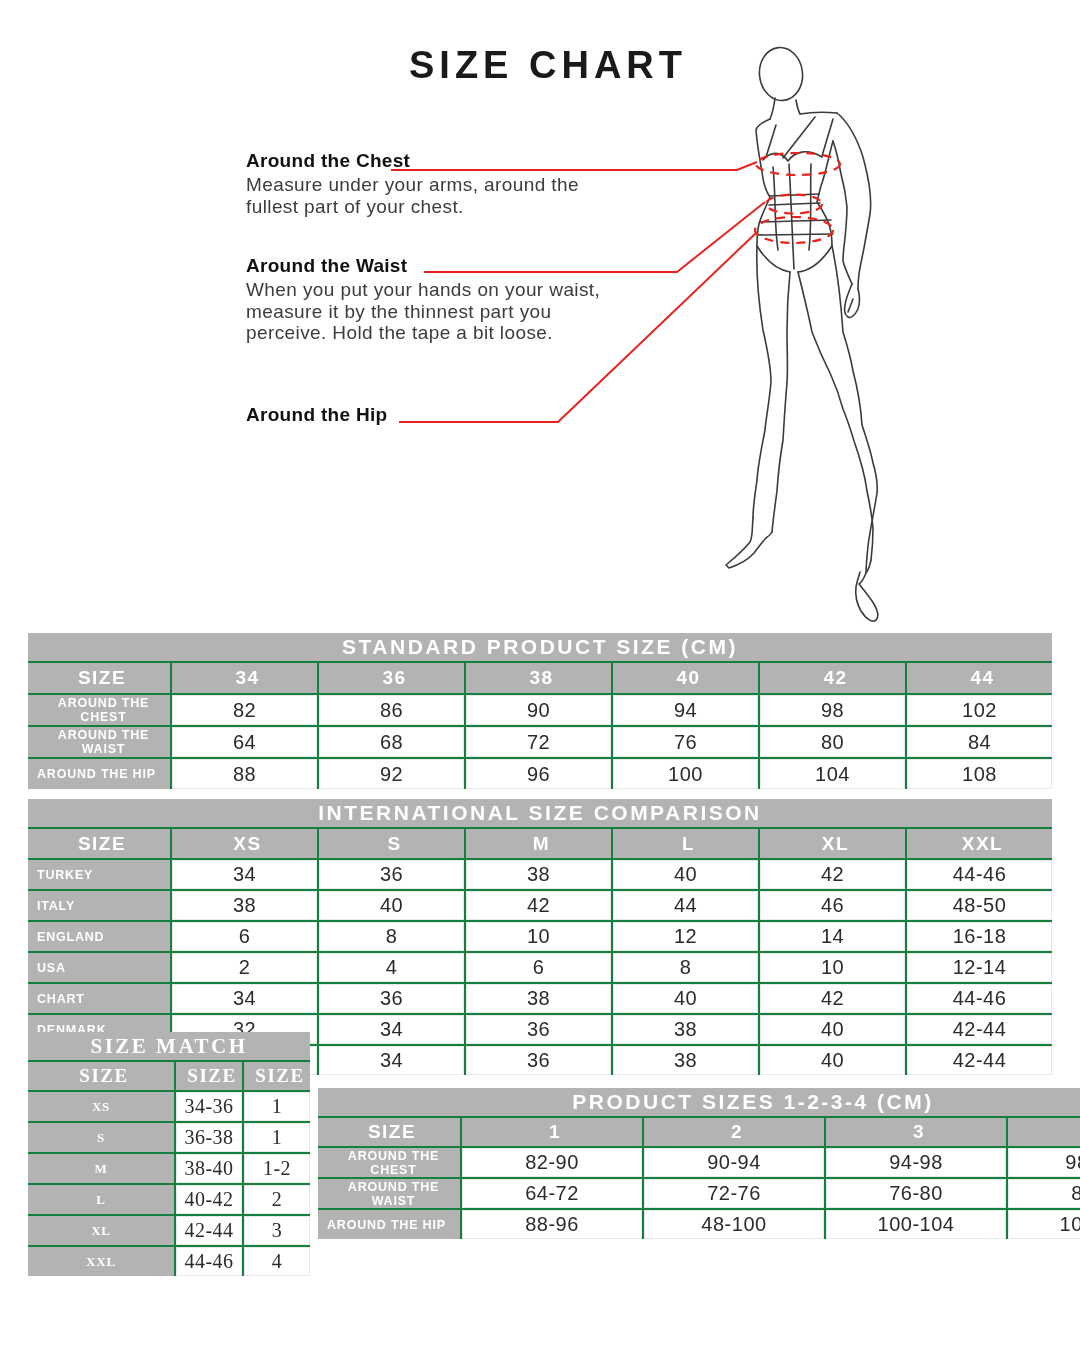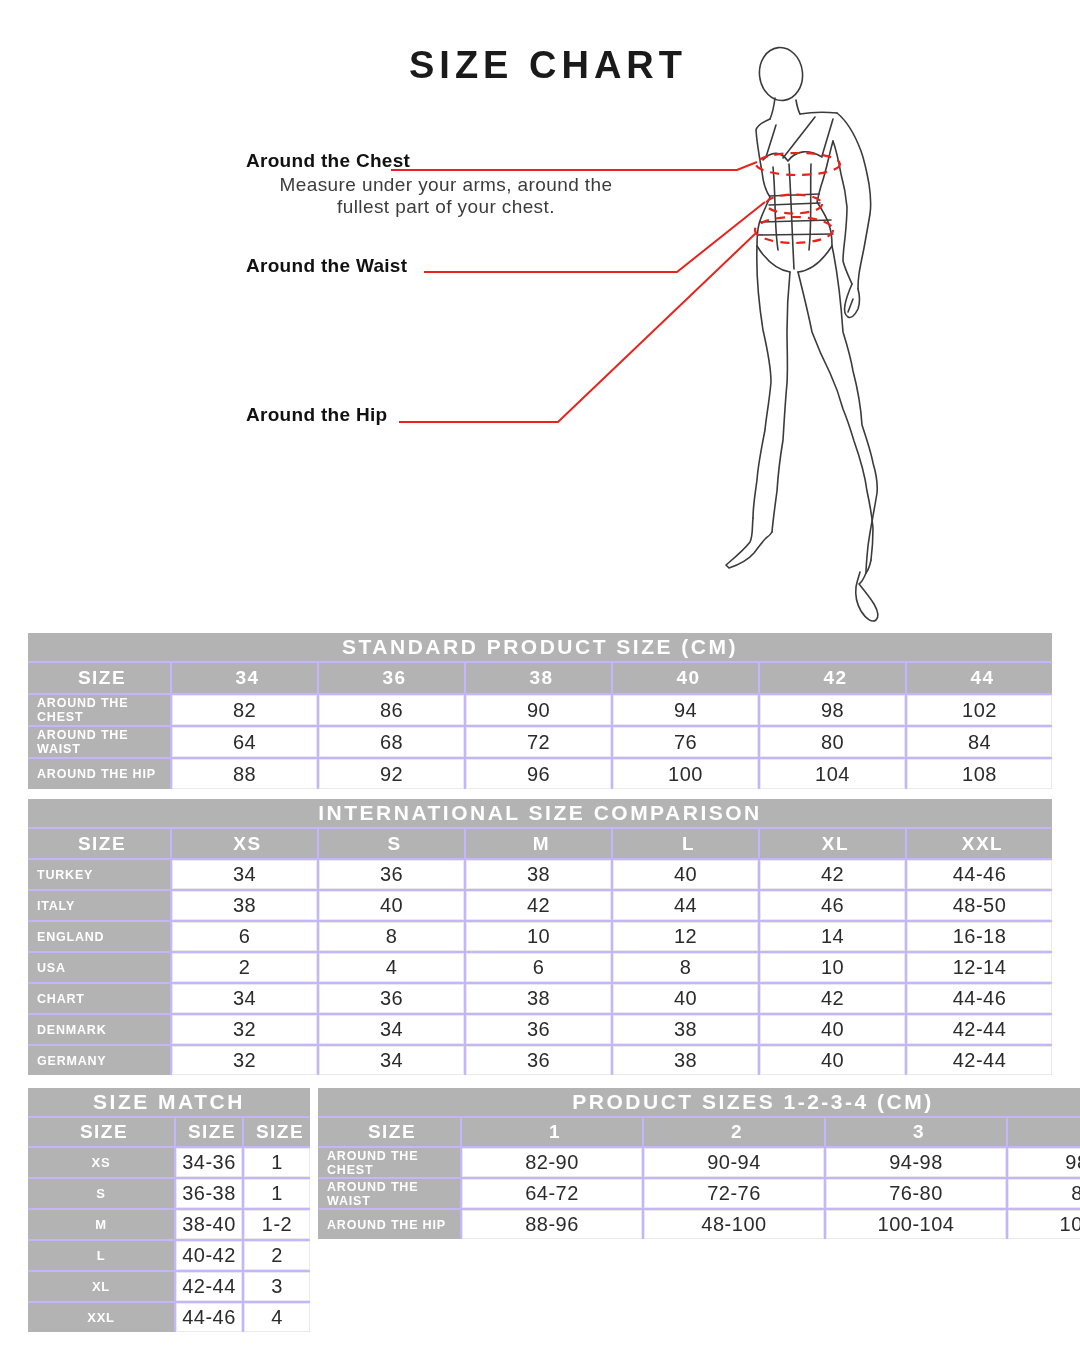--- a/index.html
+++ b/index.html
@@ -7,31 +7,31 @@
   .canvas{position:relative;width:1080px;height:1350px;background:#fff;overflow:hidden;
           font-family:"Liberation Sans",sans-serif;}
   .page-title{position:absolute;top:38px;left:0;width:1080px;margin:8px;text-align:center;
           font-size:38px;line-height:1;font-weight:700;letter-spacing:5px;color:#1a1a1a;}
   .fig-overlay{position:absolute;top:0;left:0;width:1080px;height:632px;pointer-events:none;}
   .sketch{fill:none;stroke:var(--ink);stroke-width:1.6;stroke-linecap:round;stroke-linejoin:round;}
   .redline{fill:none;stroke:var(--red);stroke-width:2;}
   .redellipse{fill:none;stroke:var(--red);stroke-width:2.2;stroke-dasharray:9 7;}
   .instr{position:absolute;width:400px;color:#3c3c3c;}
   .instr h3{margin:0;font-size:19px;line-height:20px;font-weight:700;color:#111;letter-spacing:.3px;}
-  .instr p{margin:3px 0 0;font-size:19px;line-height:21.5px;letter-spacing:.4px;white-space:pre-line;text-align:center;}
+  .instr p{margin:3px 0 0;font-size:19px;line-height:21.5px;letter-spacing:.4px;white-space:pre-line;}
   .i-chest{left:246px;top:151px;}
   .i-waist{left:246px;top:256px;}
   .i-hip{left:246px;top:405px;}
-  .tbl{position:absolute;display:grid;gap:2px;background:#c4b5fd;}
+  .tbl{position:absolute;display:grid;gap:2px;background:#15803d;text-align:center;}
   .t-standard{left:28px;top:633px;width:1024px;grid-template-columns:142px repeat(6,1fr);
               grid-template-rows:28px repeat(4,30px);}
   .t-international{left:28px;top:799px;width:1024px;grid-template-columns:142px repeat(6,1fr);
               grid-template-rows:28px repeat(8,29px);border-radius:11px;}
-  .t-match{left:28px;top:1088px;width:282px;grid-template-columns:146px 66px 1fr;
-              grid-template-rows:28px 28px repeat(6,29px);}
+  .t-match{left:28px;top:1032px;width:282px;grid-template-columns:146px 66px 1fr;
+              grid-template-rows:28px 28px repeat(6,29px);font-family:Liberation Serif, serif;}
   .t-product{left:318px;top:1088px;width:870px;grid-template-columns:142px repeat(4,1fr);
               grid-template-rows:28px 28px repeat(3,29px);}
   .tt{grid-column:1/-1;background:var(--gray);color:#fff;display:flex;align-items:center;
       justify-content:center;font-weight:700;font-size:21px;letter-spacing:2.5px;}
   .th{background:var(--gray);color:#fff;font-weight:700;font-size:19px;letter-spacing:1.5px;
       display:flex;align-items:center;justify-content:center;padding-left:6px;}
   .tl{background:var(--gray);color:#fff;font-weight:700;font-size:12.5px;letter-spacing:.8px;
       display:flex;align-items:center;padding-left:9px;box-sizing:border-box;}
   .center-labels .tl{justify-content:center;padding-left:0;font-size:13px;}
   .tv{background:#fff;border:1px solid #e9e9e9;box-sizing:border-box;color:#2b2b2b;font-size:20px;
@@ -86,20 +86,23 @@
     </g>
   </svg>
 
   <div class="instr i-chest">
     <h3>Around the Chest</h3>
     <p>Measure under your arms, around the
 fullest part of your chest.</p>
   </div>
   <div class="instr i-waist">
     <h3>Around the Waist</h3>
+    <p>When you put your hands on your waist,
+measure it by the thinnest part you
+perceive. Hold the tape a bit loose.</p>
   </div>
   <div class="instr i-hip">
     <h3>Around the Hip</h3>
   </div>
 
   <div class="tbl t-standard">
       <div class="tt">STANDARD PRODUCT SIZE (CM)</div>
       <div class="th">SIZE</div>
       <div class="th">34</div>
       <div class="th">36</div>

